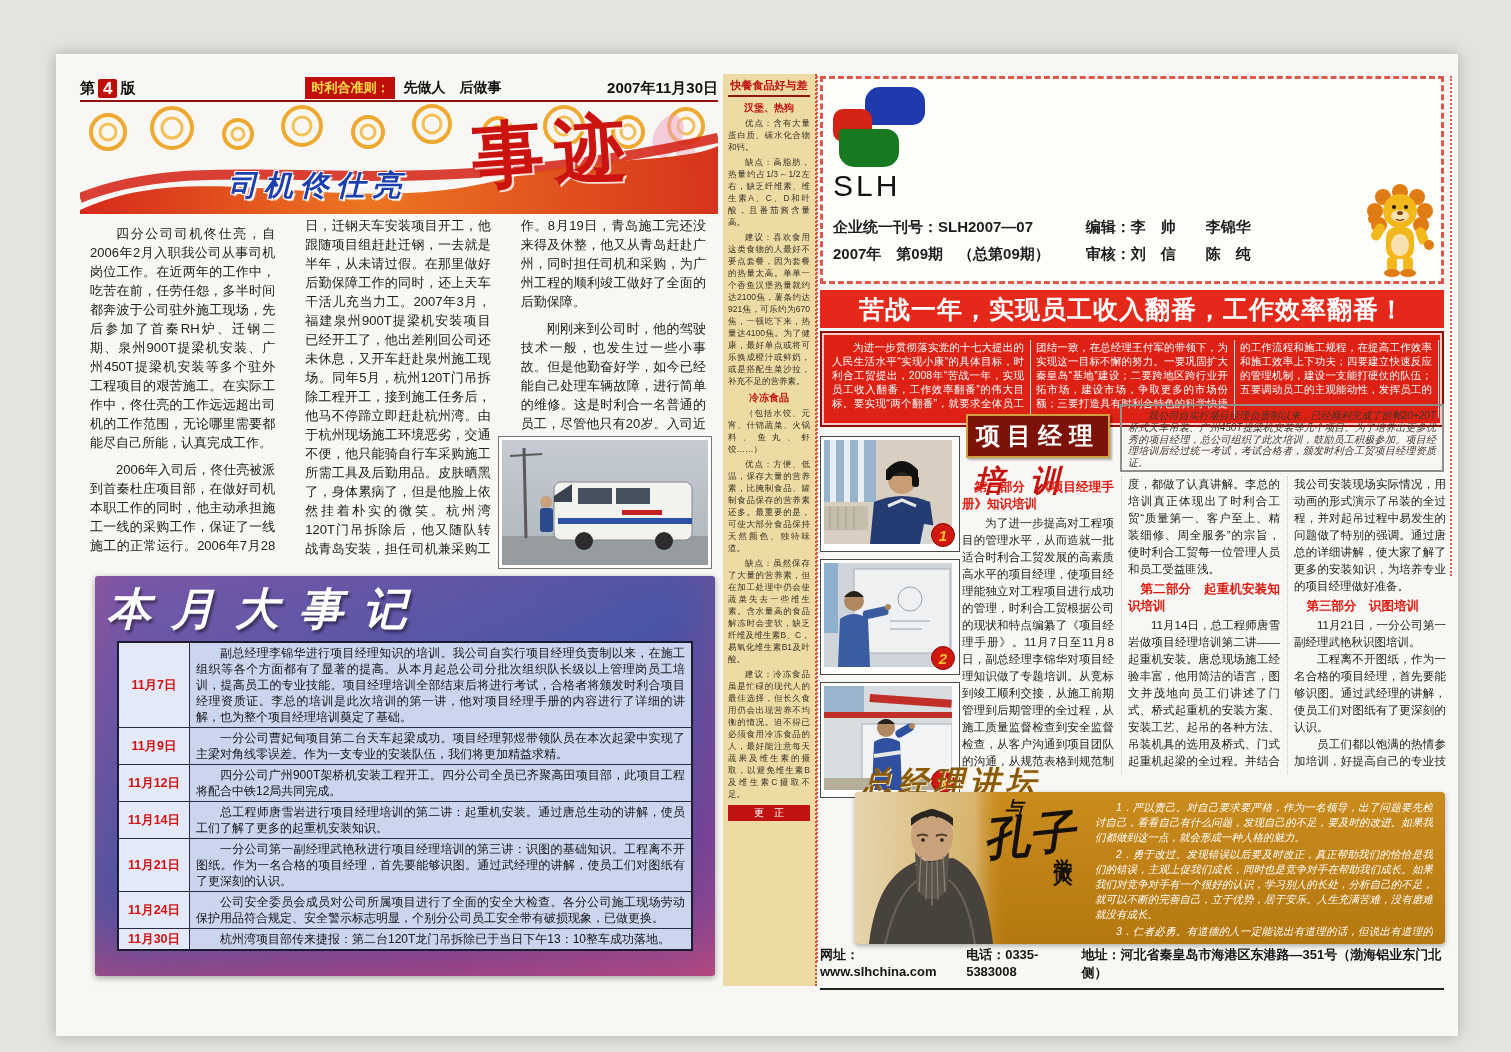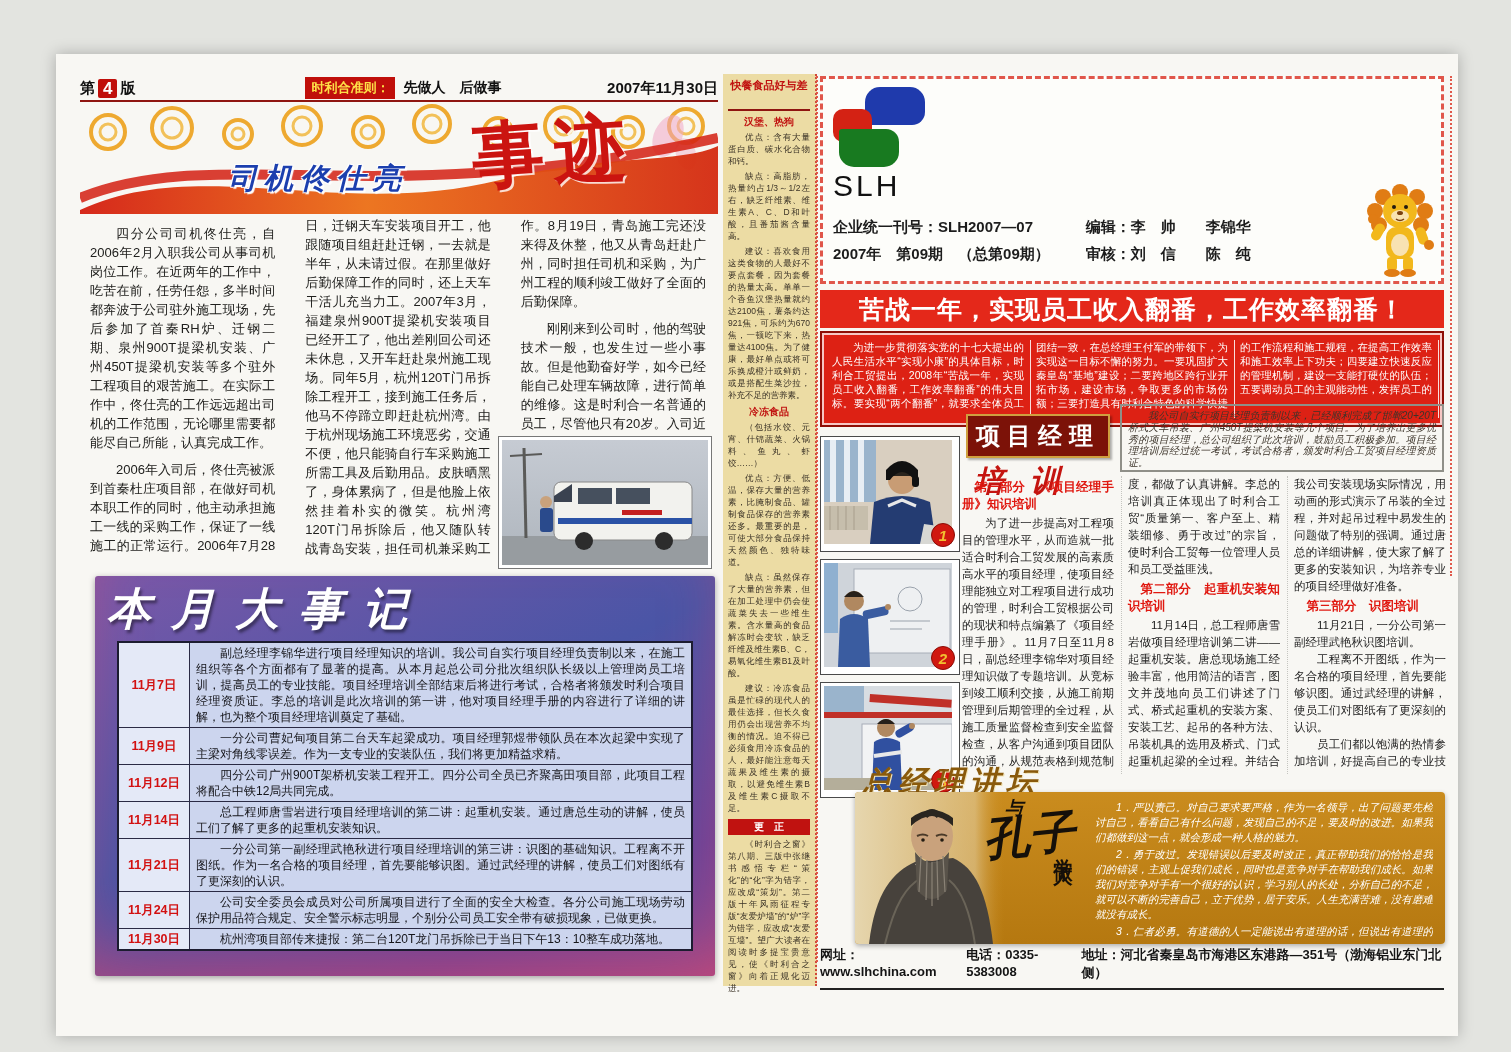--- a/index.html
+++ b/index.html
@@ -9,21 +9,21 @@
   
   .lp-head{position:absolute;left:24px;top:22px;width:638px;height:24px;
     border-bottom:2px solid #8f1510;display:flex;align-items:center;font-weight:bold;color:#111;}
   .lp-pageno{font-size:15px;display:flex;align-items:center;gap:3px;}
   .numbox{background:#c00f0a;color:#fff;font-size:17px;padding:0 5px;line-height:19px;border-radius:2px;}
   .lp-motto{margin-left:170px;display:flex;align-items:center;font-size:14px;}
   .motto-label{background:#c00f0a;color:#fde047;padding:2px 6px;margin-right:8px;font-size:13px;}
   .lp-date{margin-left:auto;font-size:15px;}
   
   .lp-banner{position:absolute;left:24px;top:48px;width:638px;height:112px;overflow:hidden;}
-  .banner-name{position:absolute;left:148px;top:57px;font-size:29px;font-weight:900;
+  .banner-name{position:absolute;left:148px;top:64px;font-size:29px;font-weight:900;
     color:#1c3fae;font-style:italic;letter-spacing:7px;
     text-shadow:-1px -1px 0 #fff,1px -1px 0 #fff,-1px 1px 0 #fff,2px 2px 1px #fff;}
   .banner-title{position:absolute;left:392px;top:2px;font-size:72px;font-weight:900;
     font-family:"DejaVu Serif",serif;color:#cb1410;transform:rotate(-4deg);letter-spacing:10px;
     text-shadow:2px 2px 0 rgba(255,255,255,.8);}
   
   .lp-article{position:absolute;left:26px;top:162px;width:632px;height:352px;
     column-count:3;column-gap:14px;column-fill:auto;overflow:hidden;
     font-size:13px;line-height:19px;color:#20201e;text-align:justify;}
   .lp-article p{margin:8px;text-indent:2em;}
@@ -41,24 +41,24 @@
   .ev-row{display:flex;border-bottom:1px solid #2a2a44;}
   .ev-row:last-child{border-bottom:none;}
   .ev-date{flex:0 0 70px;display:flex;align-items:center;justify-content:center;
     color:#d21010;font-weight:bold;font-size:12.5px;border-right:1px solid #2a2a44;background:#e4e9f7;}
   .ev-text{flex:1;font-size:12px;line-height:16px;color:#15151a;text-align:justify;
     padding:2px 6px;text-indent:2em;}
   
   .strip{position:absolute;left:667px;top:20px;width:94px;height:912px;background:#ecdca4;
     padding:4px 5px;box-sizing:border-box;border-right:2px dotted #d0483a;}
   .strip-title{margin:0 0 3px;color:#c01210;font-size:11px;font-weight:bold;text-align:center;
-    border-bottom:2px solid #8f1510;padding-bottom:16px;}
+    border-bottom:2px solid #8f1510;padding-bottom:2px;}
   .strip-sub{margin:4px 0 2px;color:#c01210;font-size:10px;font-weight:bold;text-align:center;}
   .strip p{margin:0 0 3px;font-size:8.5px;line-height:12px;color:#3a3226;text-align:justify;text-indent:2em;}
-  .strip-fix-bar{background:#c01210;color:#fff;font-size:10px;font-weight:bold;text-align:center;
+  .strip-fix-bar{background:#c01210;color:#fff;font-size:10px;font-weight:normal;text-align:center;
     padding:1px 0;margin:5px 0 3px;}
   
   .r-divider{position:absolute;left:760px;top:22px;height:886px;border-left:2px dotted #e0584a;}
   .r-divider2{position:absolute;left:1394px;top:22px;height:500px;border-left:2px dotted #e0584a;}
   .masthead{position:absolute;left:764px;top:22px;width:624px;height:208px;box-sizing:border-box;
     border:3px dashed #e0564a;background:#fdfdfa;padding:8px 10px 6px;}
   .mast-top{display:flex;}
   .logo-col{flex:0 0 112px;}
   .logo-mark{position:relative;width:94px;height:80px;}
   .logo-blue{position:absolute;left:34%;top:0;width:64%;height:47%;background:#1f3aac;border-radius:15px 15px 13px 3px;}
@@ -252,21 +252,20 @@
     <h4 class="strip-sub">汉堡、热狗</h4>
     <p>优点：含有大量蛋白质、碳水化合物和钙。</p>
     <p>缺点：高脂肪，热量约占1/3～1/2左右，缺乏纤维素、维生素A、C、D和叶酸，且番茄酱含量高。</p>
     <p>建议：喜欢食用这类食物的人最好不要点套餐，因为套餐的热量太高。单单一个香鱼汉堡热量就约达2100焦，薯条约达921焦，可乐约为670焦，一顿吃下来，热量达4100焦。为了健康，最好单点或将可乐换成橙汁或鲜奶，或是搭配生菜沙拉，补充不足的营养素。</p>
     <h4 class="strip-sub">冷冻食品</h4>
     <p>（包括水饺、元宵、什锦蔬菜、火锅料、鱼丸、虾饺……）</p>
     <p>优点：方便、低温，保存大量的营养素，比腌制食品、罐制食品保存的营养素还多。最重要的是，可使大部分食品保持天然颜色、独特味道。</p>
     <p>缺点：虽然保存了大量的营养素，但在加工处理中仍会使蔬菜失去一些维生素。含水量高的食品解冻时会变软，缺乏纤维及维生素B、C，易氧化维生素B1及叶酸。</p>
     <p>建议：冷冻食品虽是忙碌的现代人的最佳选择，但长久食用仍会出现营养不均衡的情况。迫不得已必须食用冷冻食品的人，最好能注意每天蔬果及维生素的摄取，以避免维生素B及维生素C摄取不足。</p>
     <div class="strip-fix-bar">更　正</div>
-    <p>《时利合之窗》第八期、三版中张继书感悟专栏“策化”的“化”字为错字，应改成“策划”。第二版十年风雨征程专版“友爱炉墙”的“炉”字为错字，应改成“友爱互墙”。望广大读者在阅读时多提宝贵意见，使《时利合之窗》向着正规化迈进。</p>
   </aside>
 
   <div class="r-divider"></div>
   <div class="r-divider2"></div>
 
   <div class="masthead">
     <div class="mast-top">
       <div class="logo-col">
         <div class="logo-mark">
           <div class="logo-blue"></div>
@@ -381,21 +380,21 @@
 
   <div class="train-title">
     <div class="tt-box">项目经理</div>
     <div class="tt-script">培训</div>
   </div>
 
   <div class="train-note">我公司自实行项目经理负责制以来，已经顺利完成了邯郸20+20T桥式天车吊装、广州450T提梁机安装等几个项目。为了培养出更多优秀的项目经理，总公司组织了此次培训，鼓励员工积极参加。项目经理培训后经过统一考试，考试合格者，颁发时利合工贸项目经理资质证。</div>
 
   <div class="train-cols">
     <h5>第一部分　《项目经理手册》知识培训</h5>
-    <p>为了进一步提高对工程项目的管理水平，从而造就一批适合时利合工贸发展的高素质高水平的项目经理，使项目经理能独立对工程项目进行成功的管理，时利合工贸根据公司的现状和特点编纂了《项目经理手册》。11月7日至11月8日，副总经理李锦华对项目经理知识做了专题培训。从竞标到竣工顺利交接，从施工前期管理到后期管理的全过程，从施工质量监督检查到安全监督检查，从客户沟通到项目团队的沟通，从规范表格到规范制度，都做了认真讲解。李总的培训真正体现出了时利合工贸“质量第一、客户至上、精装细修、勇于改过”的宗旨，使时利合工贸每一位管理人员和员工受益匪浅。</p>
+    <p>为了进一步提高对工程项目的管理水平，从而造就一批适合时利合工贸发展的高素质高水平的项目经理，使项目经理能独立对工程项目进行成功的管理，时利合工贸根据公司的现状和特点编纂了《项目经理手册》。11月7日至11月8日，副总经理李锦华对项目经理知识做了专题培训。从竞标到竣工顺利交接，从施工前期管理到后期管理的全过程，从施工质量监督检查到安全监督检查，从客户沟通到项目团队的沟通，从规范表格到规范制度，都做了认真讲解。李总的培训真正体现出了时利合工贸“质量第一、客户至上、精装细修、周全服务”的宗旨，使时利合工贸每一位管理人员和员工受益匪浅。</p>
     <h5>第二部分　起重机安装知识培训</h5>
     <p>11月14日，总工程师唐雪岩做项目经理培训第二讲——起重机安装。唐总现场施工经验丰富，他用简洁的语言，图文并茂地向员工们讲述了门式、桥式起重机的安装方案、安装工艺、起吊的各种方法、吊装机具的选用及桥式、门式起重机起梁的全过程。并结合我公司安装现场实际情况，用动画的形式演示了吊装的全过程，并对起吊过程中易发生的问题做了特别的强调。通过唐总的详细讲解，使大家了解了更多的安装知识，为培养专业的项目经理做好准备。</p>
     <h5>第三部分　识图培训</h5>
     <p>11月21日，一分公司第一副经理武艳秋识图培训。</p>
     <p>工程离不开图纸，作为一名合格的项目经理，首先要能够识图。通过武经理的讲解，使员工们对图纸有了更深刻的认识。</p>
     <p>员工们都以饱满的热情参加培训，好提高自己的专业技能。项目经理培训在下个月还将继续进行。</p>
   </div>
 
   <div class="forum-title">总经理讲坛</div>
 

